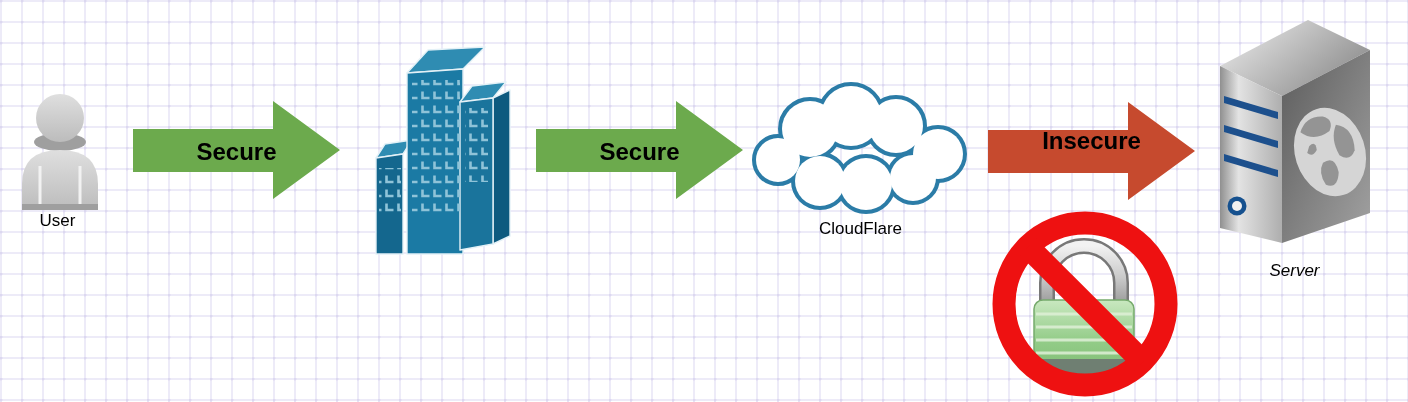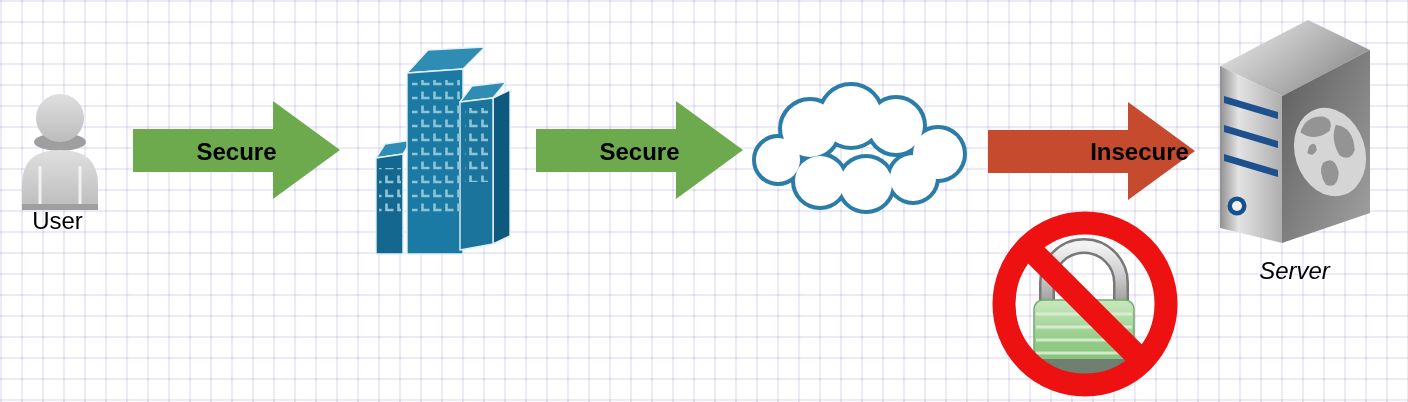--- a/index.html
+++ b/index.html
@@ -16,21 +16,21 @@
       linear-gradient(to right, #edebf8 2px, rgba(0,0,0,0) 2px),
       linear-gradient(to bottom, #edebf8 2px, rgba(0,0,0,0) 2px);
     background-size: 21px 21px;
   }
 
   .abs { position: absolute; }
 
   .node-label {
     position: absolute;
     text-align: center;
-    font-size: 24px;
+    font-size: 17px;
     line-height: 26px;
     color: #000000;
   }
 
   .arrow-label {
     position: absolute;
     text-align: center;
     font-size: 24px;
     line-height: 26px;
     font-weight: bold;
@@ -106,25 +106,26 @@
       <circle cx="30" cy="78" r="22"></circle>
       <circle cx="62" cy="47" r="28"></circle>
       <circle cx="103" cy="34" r="30"></circle>
       <circle cx="148" cy="44" r="27"></circle>
       <circle cx="190" cy="72" r="25"></circle>
       <circle cx="165" cy="96" r="23"></circle>
       <circle cx="118" cy="102" r="26"></circle>
       <circle cx="72" cy="99" r="25"></circle>
     </g>
   </svg>
+  <div class="node-label" style="left:748px; top:216px; width:225px;">CloudFlare</div>
 
   <svg class="abs" style="left:988px; top:99px;" width="207" height="104" viewBox="0 0 207 104">
     <polygon points="0,31 140,31 140,3 207,52 140,101 140,74 0,74" fill="#c64a2e"></polygon>
   </svg>
-  <div class="arrow-label" style="left:988px; top:139px; width:207px;padding-left:48px;">Insecure</div>
+  <div class="arrow-label" style="left:988px; top:128px; width:207px;">Insecure</div>
 
   <svg class="abs" style="left:990px; top:210px;" width="190" height="190" viewBox="0 0 190 190">
     <defs>
       <linearGradient id="gSil" x1="0" y1="0" x2="0" y2="1">
         <stop offset="0" stop-color="#f2f2f2"></stop>
         <stop offset="0.5" stop-color="#c9c9c9"></stop>
         <stop offset="1" stop-color="#8f8f8f"></stop>
       </linearGradient>
       <linearGradient id="gGrn" x1="0" y1="0" x2="0" y2="1">
         <stop offset="0" stop-color="#c9e8c0"></stop>

